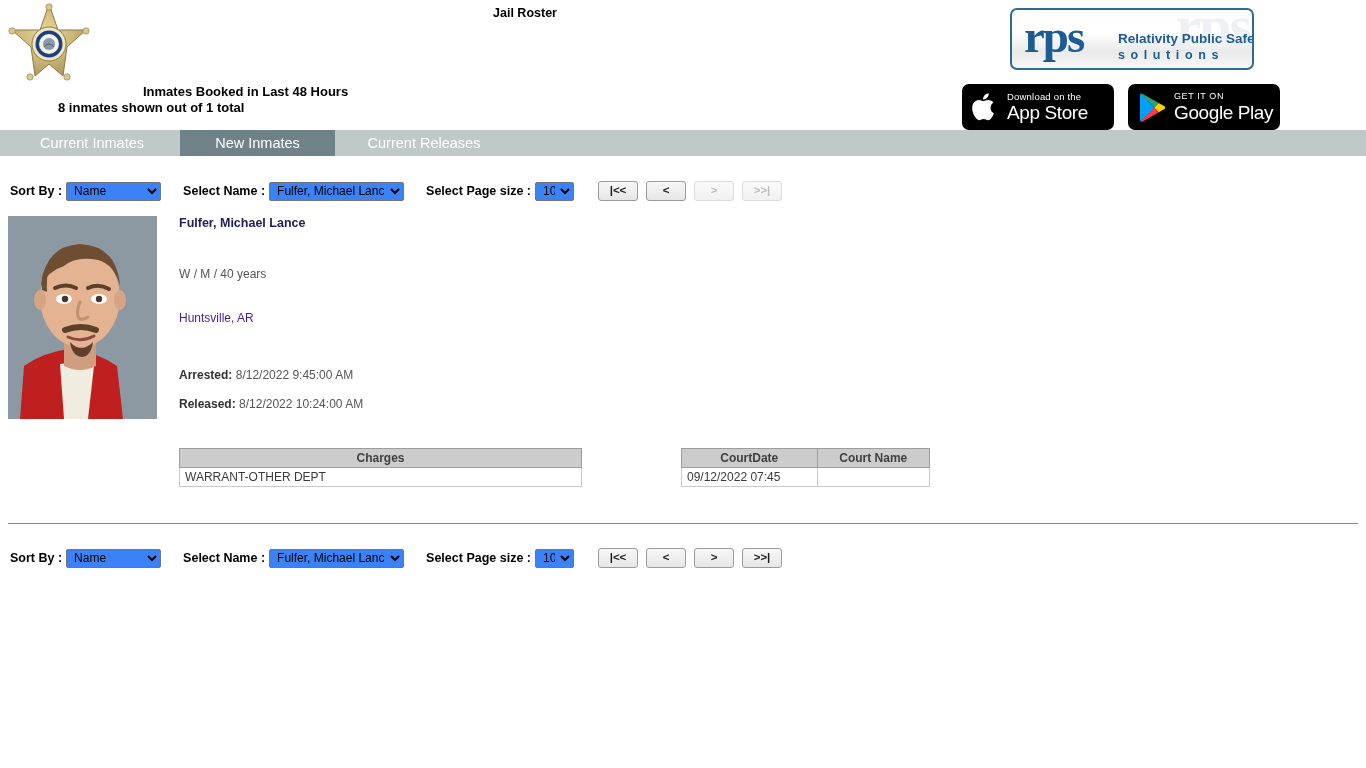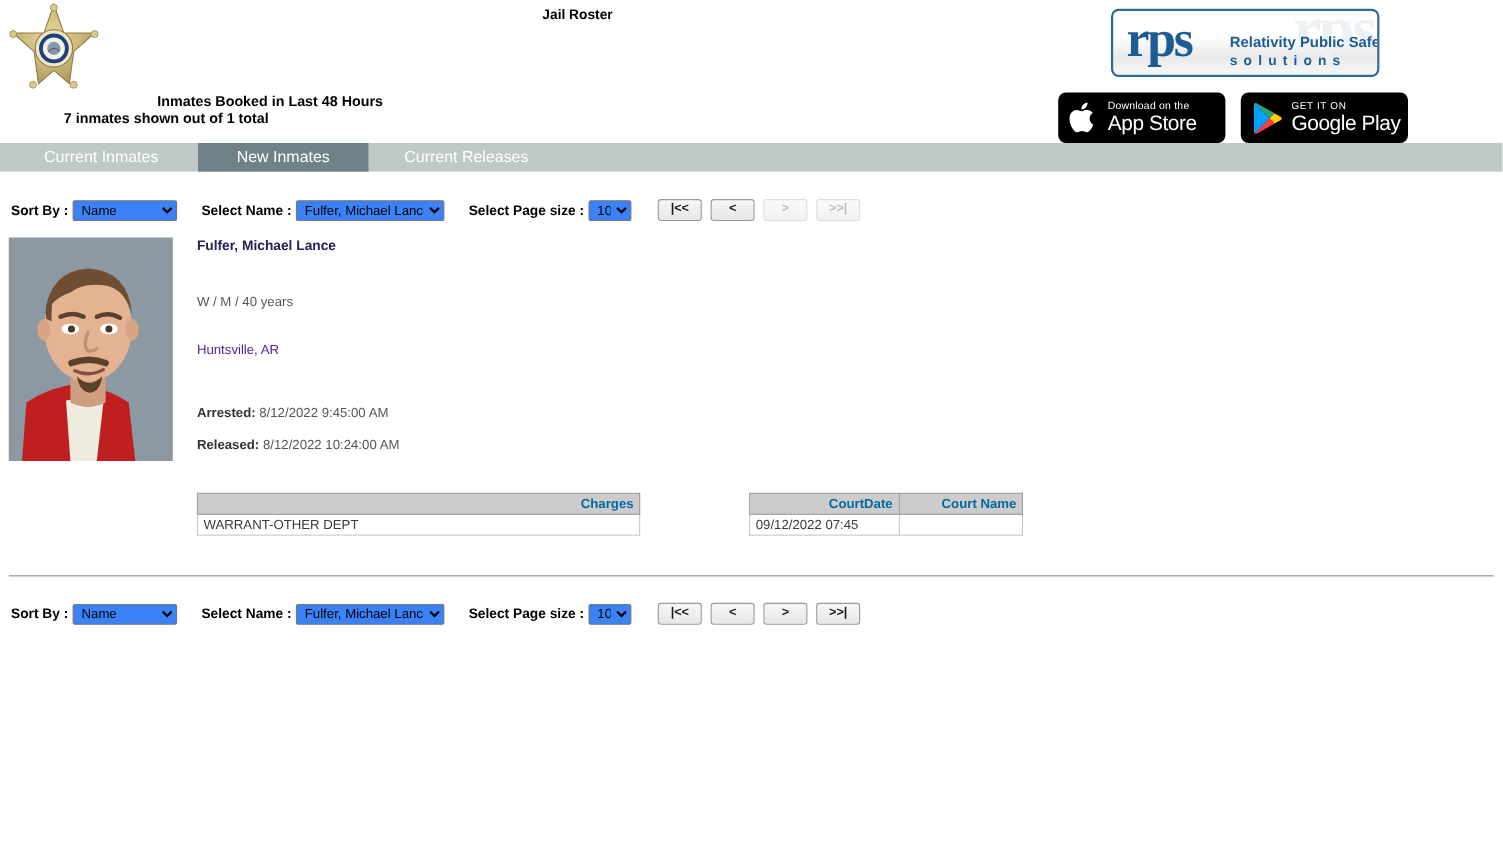--- a/index.html
+++ b/index.html
@@ -165,22 +165,22 @@
   }
   .kv-key { font-weight: bold; color: #333; }
 
   table.grid {
     position: absolute;
     border-collapse: collapse;
     font-size: 12px;
     background: #ffffff;
   }
   table.grid th {
-    background: #cccccc; color: #0369a1;
-    font-weight: bold; text-align: right;
+    background: #cccccc; color: #404040;
+    font-weight: bold; text-align: center;
     padding: 2px 5px; border: 1px solid #9d9d9d;
     height: 18px;
     margin-top: 25px;
   }
   table.grid td {
     color: #3a3a3a; text-align: left;
     padding: 2px 5px; border: 1px solid #c9c9c9;
     height: 19px;
   }
   .tbl-charges { left: 179px; top: 448px; width: 403px; }
@@ -222,21 +222,21 @@
         <circle cx="46" cy="44" r="6" fill="#2a4f8a" opacity="0.55"></circle>
         <path d="M41 47 q5 -6 10 0" fill="none" stroke="#6d5c31" stroke-width="1"></path>
       </g>
     </svg>
 
     <div class="title-block">
       <div class="site-subtitle">Jail Roster</div>
     </div>
 
     <div class="booked-line">Inmates Booked in Last 48 Hours</div>
-    <div class="shown-line">7 inmates shown out of 1 total</div>
+    <div class="shown-line">8 inmates shown out of 1 total</div>
 
     <div class="rps-logo">
       <div class="rps-watermark">rps</div>
       <div class="rps-rps">rps</div>
       <div class="rps-tag">Relativity Public Safety</div>
       <div class="rps-sol">solutions</div>
     </div>
 
     <div class="store-badge badge-apple">
       <svg width="27" height="32" viewBox="0 0 27 32">

